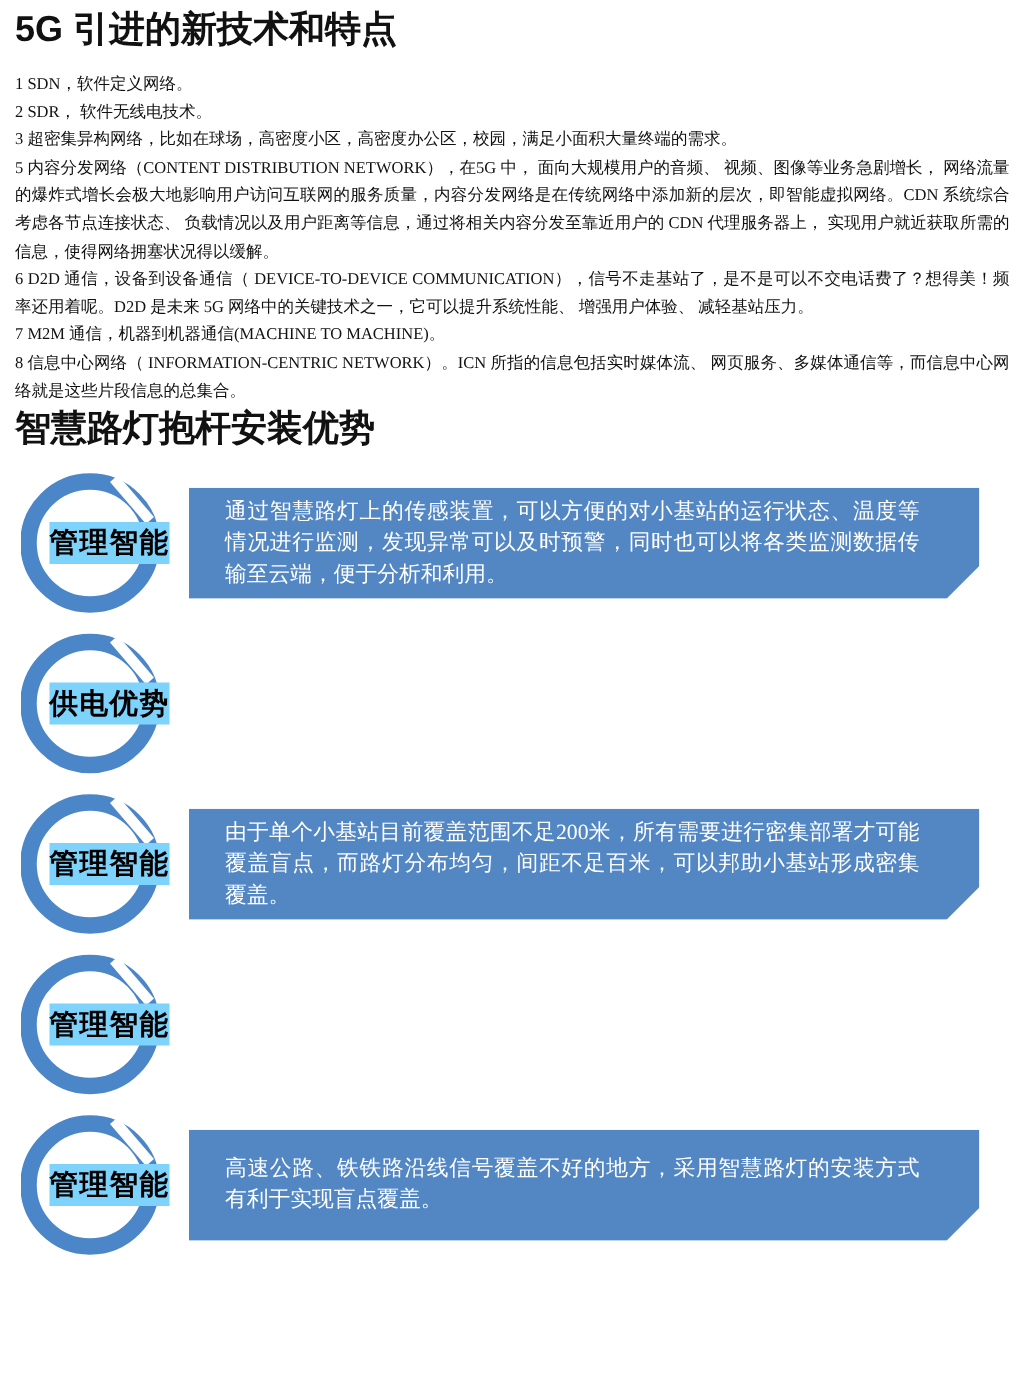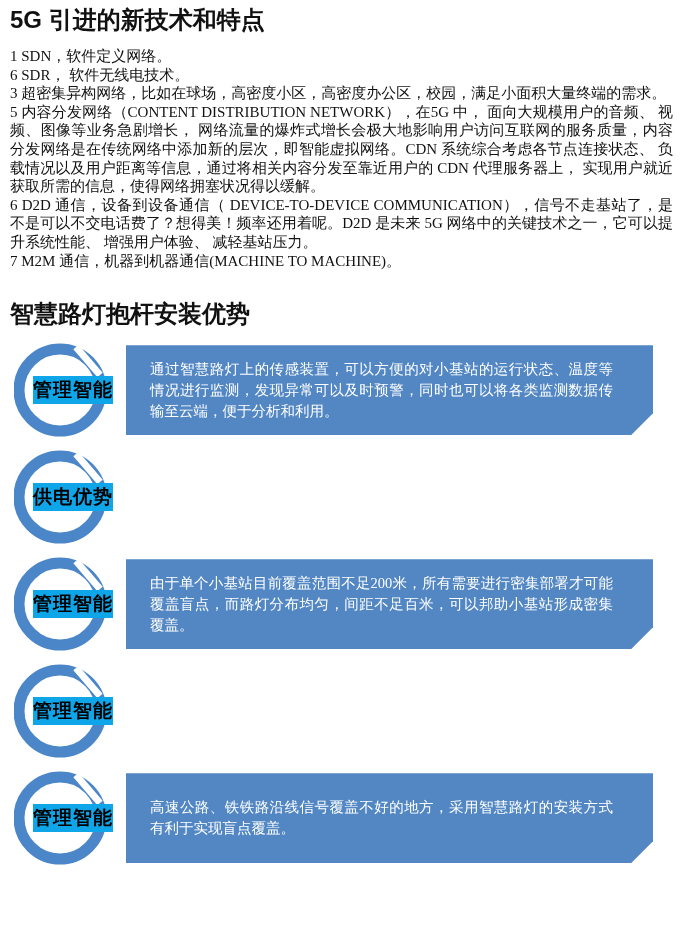--- a/index.html
+++ b/index.html
@@ -21,25 +21,25 @@
 
   .h-title{
     font-family:"Liberation Sans", sans-serif;
     font-weight:bold;
     font-size:24px;
     line-height:24px;
     color:#111;
     margin:0;
   }
   .title1{margin-bottom:15px;}
-  .title2{margin:32px 0 16px 0;}
+  .title2{margin:4px 0 16px 0;}
 
   .para p{
     margin:0;
-    font-size:15px;
+    font-size:11px;
     line-height:18.6px;
     color:#111;
     text-align:justify;
   }
 
   .rows{margin-top:4px;}
   .row{
     display:flex;
     align-items:center;
     height:96px;
@@ -55,28 +55,28 @@
   .badge-label{
     position:absolute;
     left:19px;top:50%;
     transform:translateY(-50%);
     font-family:Liberation Sans, sans-serif;
     font-weight:bold;
     font-size:19px;
     letter-spacing:1px;
     color:var(--badge-text);
     white-space:nowrap;
-    background:#0ea5e9;
+    background:#7dd3fc;
     padding:1px 0;
     z-index:2;
   }
   .banner{
     flex:1;
     margin-left:16px;
-    height:90px;
+    height:74px;
     background:var(--banner);
     clip-path:polygon(0 0,100% 0,100% calc(100% - 22px),calc(100% - 22px) 100%,0 100%);
     display:flex;
     align-items:center;
   }
   .banner-text{
     padding:0 40px 0 24px;
     font-size:14.5px;
     line-height:21px;
     color:var(--banner-text);
@@ -85,25 +85,26 @@
 </style>
 </head>
 <body>
 
 <div class="page">
 
   <h1 class="h-title title1">5G 引进的新技术和特点</h1>
 
   <div class="para">
     <p>1 SDN，软件定义网络。</p>
-    <p>6 SDR， 软件无线电技术。</p>
+    <p>2 SDR， 软件无线电技术。</p>
     <p>3 超密集异构网络，比如在球场，高密度小区，高密度办公区，校园，满足小面积大量终端的需求。</p>
     <p>5 内容分发网络（CONTENT DISTRIBUTION NETWORK），在5G 中， 面向大规模用户的音频、 视频、图像等业务急剧增长， 网络流量的爆炸式增长会极大地影响用户访问互联网的服务质量，内容分发网络是在传统网络中添加新的层次，即智能虚拟网络。CDN 系统综合考虑各节点连接状态、 负载情况以及用户距离等信息，通过将相关内容分发至靠近用户的 CDN 代理服务器上， 实现用户就近获取所需的信息，使得网络拥塞状况得以缓解。</p>
     <p>6 D2D 通信，设备到设备通信（ DEVICE-TO-DEVICE COMMUNICATION），信号不走基站了，是不是可以不交电话费了？想得美！频率还用着呢。D2D 是未来 5G 网络中的关键技术之一，它可以提升系统性能、 增强用户体验、 减轻基站压力。</p>
     <p>7 M2M 通信，机器到机器通信(MACHINE TO MACHINE)。</p>
+    <p>8 信息中心网络（ INFORMATION-CENTRIC NETWORK）。ICN 所指的信息包括实时媒体流、 网页服务、多媒体通信等，而信息中心网络就是这些片段信息的总集合。</p>
   </div>
 
   <h1 class="h-title title2">智慧路灯抱杆安装优势</h1>
 
   <div class="rows">
 
     <div class="row">
       <div class="badge">
         <svg width="96" height="96" viewBox="0 0 96 96">
           <circle cx="46" cy="48" r="41" fill="none" stroke-width="11"></circle>

